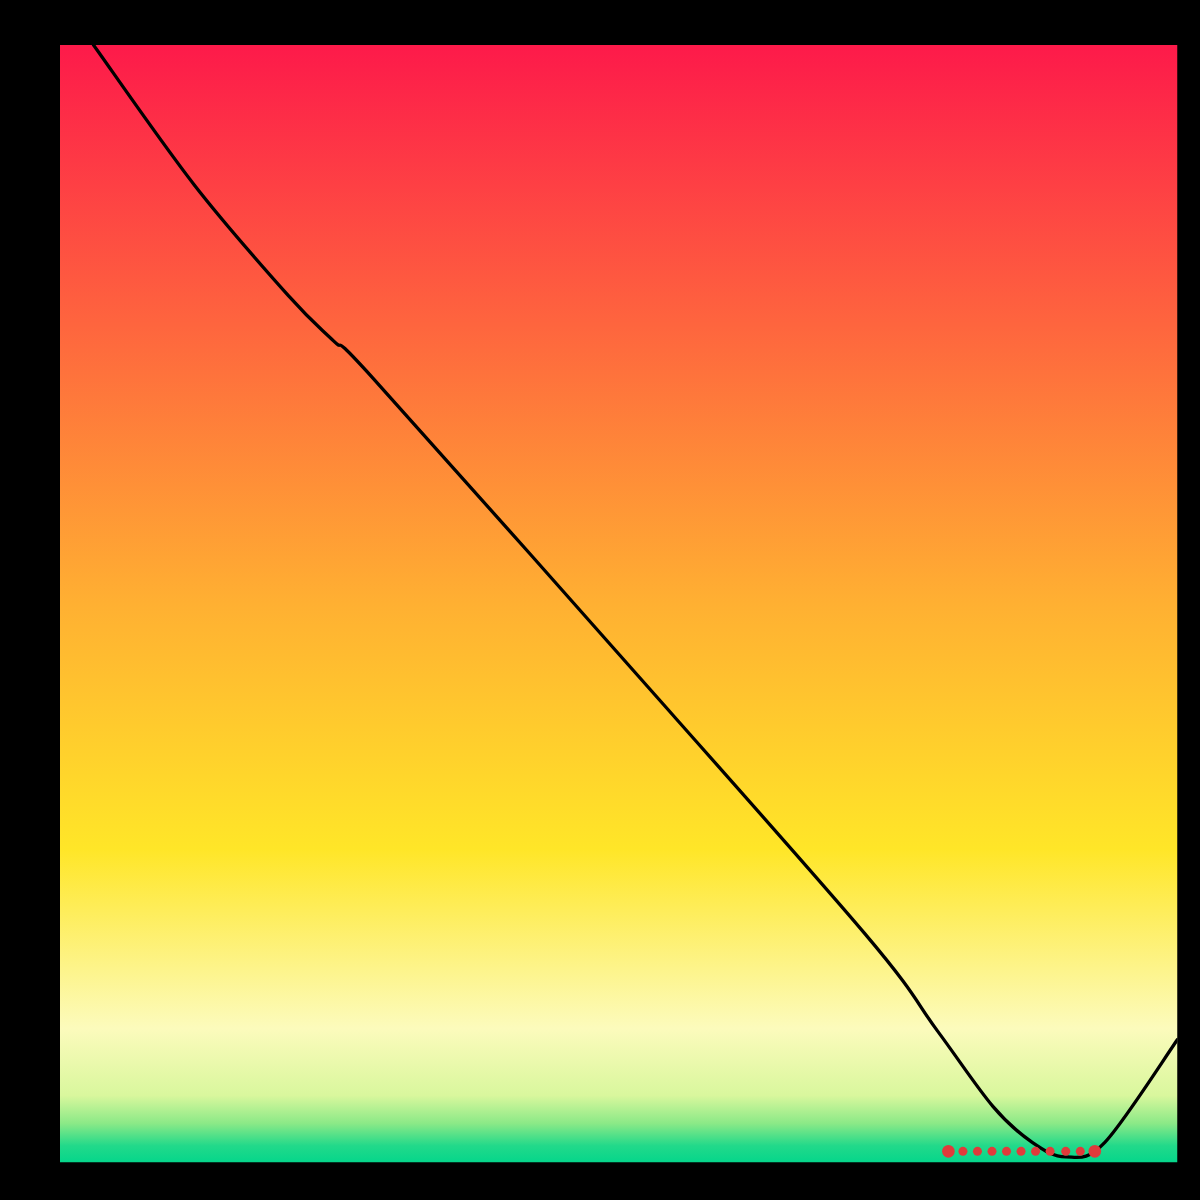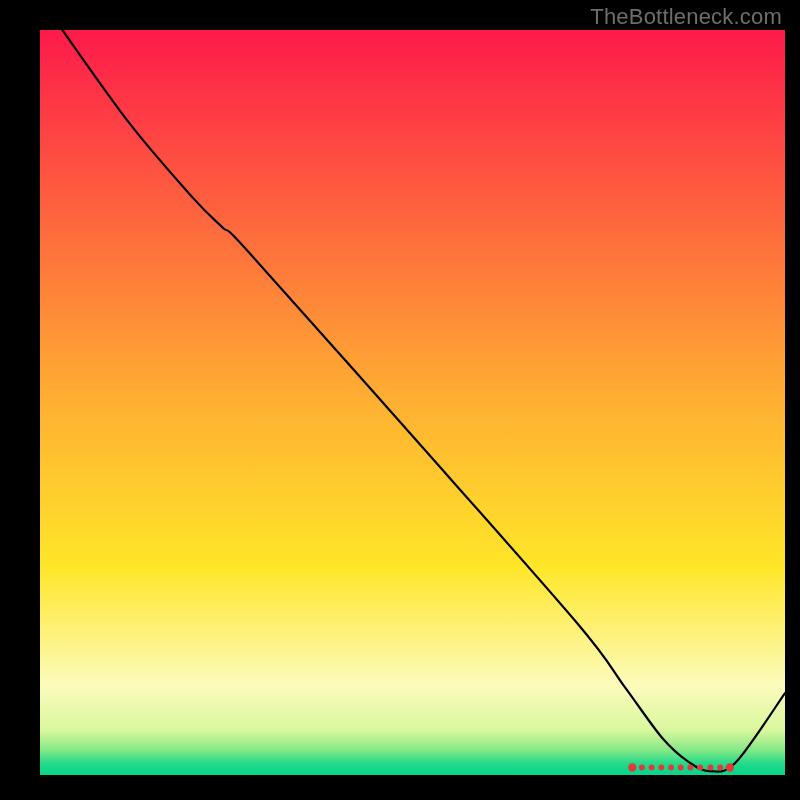--- a/index.html
+++ b/index.html
@@ -38,21 +38,20 @@
     display: block;
     width: 745px;
     height: 745px;
   }
 </style>
 </head>
 <body>
 
 <div class="frame">
 
-  <div class="watermark">TheBottleneck.com</div>
 
   <div class="plot-wrap">
     <svg viewBox="0 0 745 745" xmlns="http://www.w3.org/2000/svg">
       <defs>
         <linearGradient id="bgGrad" x1="0" y1="0" x2="0" y2="1">
         <stop offset="0%" stop-color="#fd1a4a"></stop>
             <stop offset="50%" stop-color="#ffb032"></stop>
             <stop offset="72%" stop-color="#ffe628"></stop>
             <stop offset="88%" stop-color="#fcfbbc"></stop>
             <stop offset="94%" stop-color="#d9f79d"></stop>

